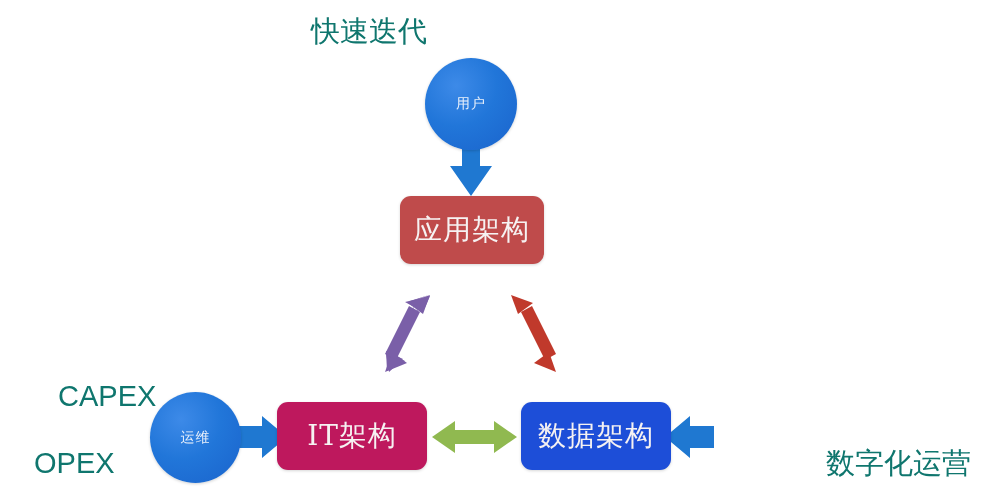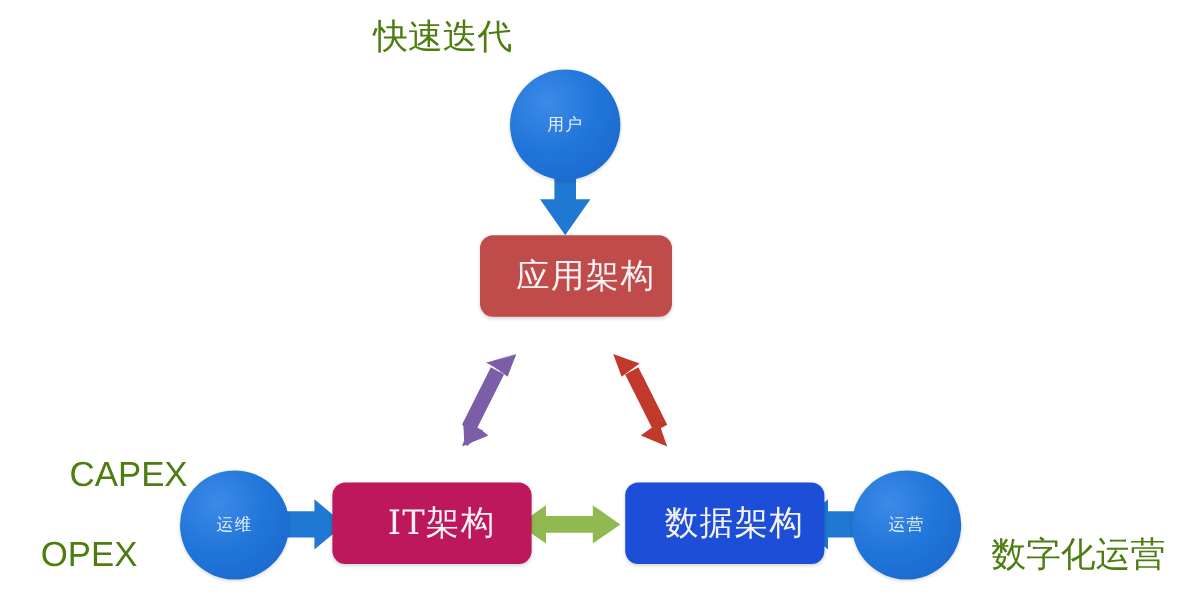--- a/index.html
+++ b/index.html
@@ -12,21 +12,21 @@
     width: 1000px;
     height: 502px;
     background: #ffffff;
     overflow: hidden;
     font-family: "Liberation Sans", "DejaVu Sans", sans-serif;
   }
 
   
   .plain-label {
     position: absolute;
-    color: #4d7c0f;
+    color: #0f766e;
     font-size: 29px;
     font-weight: 400;
     line-height: 1;
     white-space: nowrap;
     font-family: "Liberation Sans", "DejaVu Sans", sans-serif;
   }
 
   
   .circle {
     position: absolute;
@@ -46,21 +46,20 @@
 
   
   .arch-box {
     position: absolute;
     border-radius: 11px;
     display: flex;
     align-items: center;
     justify-content: center;
     color: #f6f2f2;
     box-shadow: 0 1px 3px rgba(0,0,0,0.16);
-    padding-left: 16px;
   }
   .arch-box span {
     font-size: 28px;
     letter-spacing: 1px;
     font-family: "DejaVu Sans", "Liberation Sans", sans-serif;
   }
   .box-app  { background: #bf4b4b; }
   .box-it   { background: #be185d; }
   .box-data { background: #1d4ed8; justify-content: center; }
   .box-it span {
@@ -138,17 +137,14 @@
   </div>
 
   <div class="arch-box box-it" style="left:277px; top:402px; width:150px; height:68px;">
     <span>IT架构</span>
   </div>
 
   <div class="arch-box box-data" style="left:521px; top:402px; width:150px; height:68px;">
     <span>数据架构</span>
   </div>
 
-  <div class="circle" style="left:710px; top:392px; width:91px; height:91px;">
-    <span>运营</span>
-  </div>
 
 </div>
 
 </body></html>

